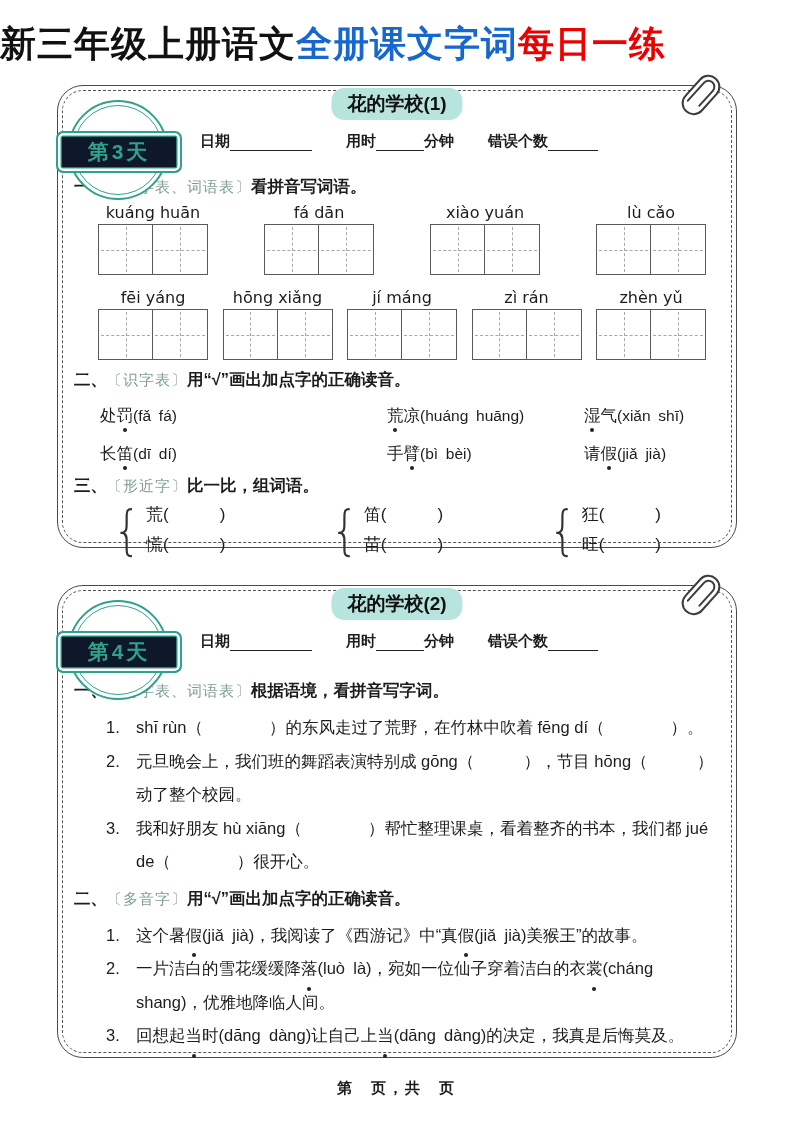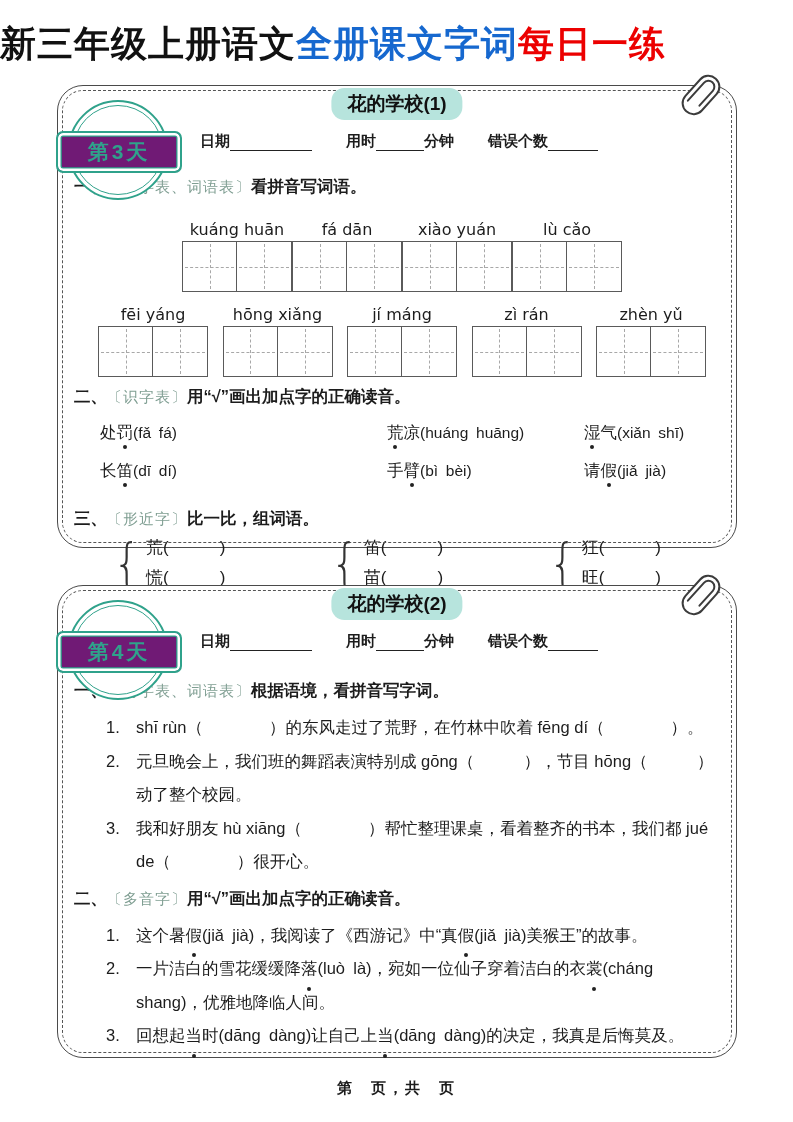--- a/index.html
+++ b/index.html
@@ -13,21 +13,21 @@
     border:1.6px solid #4a4a4a;border-radius:26px;box-sizing:border-box;}
   .card-0{top:85px;height:463px;}
   .card-1{top:585px;height:473px;}
   .dashed-border{position:absolute;inset:4px;border:1.6px dashed #555;border-radius:21px;pointer-events:none;}
 
   .clip{position:absolute;top:-18px;right:12px;z-index:3;}
 
   .badge{position:absolute;left:10px;top:14px;width:100px;height:100px;z-index:2;}
   .ring{position:absolute;inset:0;border:2.5px solid #2fa28b;border-radius:50%;background:#fff;}
   .ring2{position:absolute;inset:5px;border:1.3px solid #2fa28b;border-radius:50%;}
-  .badge-label{position:absolute;left:-12px;top:31px;width:122px;height:38px;background:#701a75;
+  .badge-label{position:absolute;left:-12px;top:31px;width:122px;height:38px;background:#0f172a;
     border:2px solid #2fa28b;border-radius:7px;display:flex;align-items:center;justify-content:center;
     font-size:21px;font-weight:bold;color:#2fa28b;letter-spacing:3px;
     box-shadow:inset 0 0 0 2.5px #fff, inset 0 0 0 3.8px #2fa28b;}
 
   .pill{position:absolute;top:2px;left:50%;transform:translateX(-50%);background:#b7e4dd;
     border-radius:13px;padding:3px 16px;font-size:19px;font-weight:bold;color:#111;z-index:2;white-space:nowrap;}
 
   .meta{margin:46px 10px 0 142px;font-size:15px;font-weight:bold;display:flex;align-items:flex-end;white-space:nowrap;}
   .meta .blank{display:inline-block;border-bottom:1.6px solid #222;height:15px;}
   .meta .gap{display:inline-block;width:34px;}
@@ -93,21 +93,21 @@
         <span class="blank" style="width: 82px;"></span>
         <span class="gap"></span>
         <span>用时</span>
         <span class="blank" style="width: 48px;"></span>
         <span>分钟</span>
         <span class="gap"></span>
         <span>错误个数</span>
         <span class="blank" style="width: 50px;"></span>
       </div>
       <div class="ex-head" style="margin-top: 22px;"><span class="ex-num">一、</span><span class="ex-tag">〔写字表、词语表〕</span><span class="ex-ins">看拼音写词语。</span></div>
-      <div class="pinyin-row" style="margin-top: 19px; justify-content: center;">
+      <div class="pinyin-row" style="margin-top: 2px;">
         <div class="pinyin-group">
           <div class="pinyin-text">kuáng huān</div>
           <div class="grid-pair">
             <div class="cell"></div>
             <div class="cell"></div>
           </div>
         </div>
         <div class="pinyin-group">
           <div class="pinyin-text">fá  dān</div>
           <div class="grid-pair">
@@ -169,21 +169,21 @@
       </div>
       <div class="ex-head" style="margin-top: 6px;"><span class="ex-num">二、</span><span class="ex-tag">〔识字表〕</span><span class="ex-ins">用“√”画出加点字的正确读音。</span></div>
       <div class="choice-grid">
         <div class="choice-item"><span>处</span><span class="dot-char">罚</span><span class="reading">(fǎ fá)</span></div>
         <div class="choice-item"><span class="dot-char">荒</span><span>凉</span><span class="reading">(huáng huāng)</span></div>
         <div class="choice-item"><span class="dot-char">湿</span><span>气</span><span class="reading">(xiǎn shī)</span></div>
         <div class="choice-item"><span>长</span><span class="dot-char">笛</span><span class="reading">(dī dí)</span></div>
         <div class="choice-item"><span>手</span><span class="dot-char">臂</span><span class="reading">(bì bèi)</span></div>
         <div class="choice-item"><span>请</span><span class="dot-char">假</span><span class="reading">(jiǎ jià)</span></div>
       </div>
-      <div class="ex-head" style="margin-top: 22px;"><span class="ex-num">三、</span><span class="ex-tag">〔形近字〕</span><span class="ex-ins">比一比，组词语。</span></div>
+      <div class="ex-head" style="margin-top: 6px;"><span class="ex-num">三、</span><span class="ex-tag">〔形近字〕</span><span class="ex-ins">比一比，组词语。</span></div>
       <div class="compare-row">
         <div class="pair">
           <span class="brace">{</span>
           <div class="pair-lines">
             <div>荒(　　　)</div>
             <div>慌(　　　)</div>
           </div>
         </div>
         <div class="pair">
           <span class="brace">{</span>

